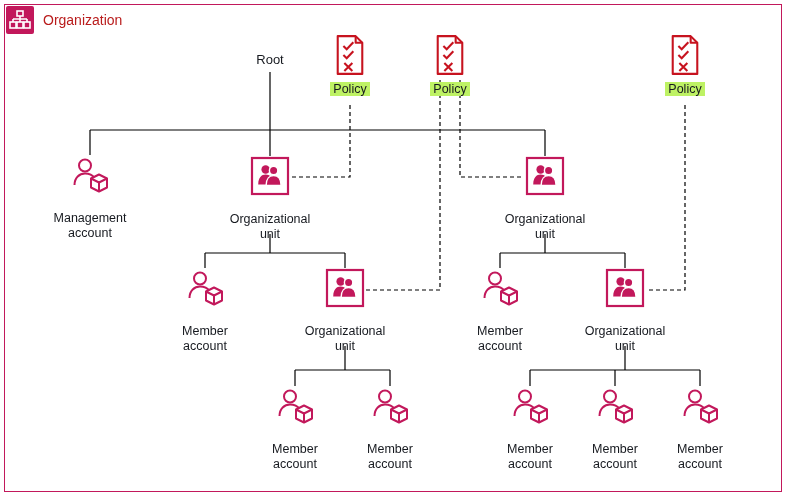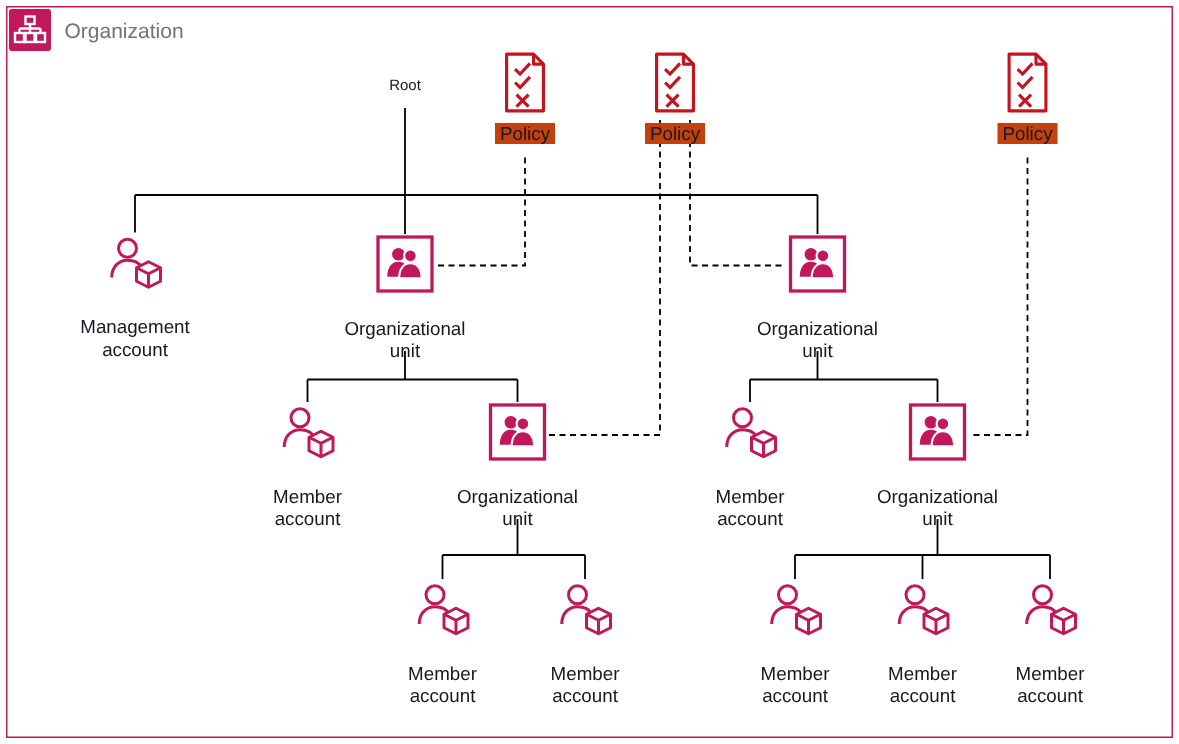--- a/index.html
+++ b/index.html
@@ -1,25 +1,25 @@
 <!DOCTYPE html>
 <html><head>
 <meta charset="utf-8">
 <style>
   * { box-sizing: border-box; margin: 0; padding: 0; }
   html,body { width: 786px; height: 496px; background: #fff; }
   body { font-family: "Liberation Sans", sans-serif; color: #16191f; }
   .canvas { position: relative; width: 786px; height: 496px; background: #fff; overflow: hidden; }
   .frame { position: absolute; left: 4px; top: 4px; right: 4px; bottom: 4px; border: 1.5px solid #C2185B; }
   .org-badge { position: absolute; left: 6px; top: 6px; width: 28px; height: 28px; background: #C2185B; border-radius: 2px; display: flex; align-items: center; justify-content: center; }
-  .org-title { position: absolute; left: 43px; top: 12px; font-size: 14px; color: #737373; }
+  .org-title { position: absolute; left: 43px; top: 12px; font-size: 14px; color: #b91c1c; }
   .connectors { position: absolute; left: 0; top: 0; }
-  .root-label { position: absolute; left: 240px; top: 52px; width: 60px; text-align: center; font-size: 10px; }
+  .root-label { position: absolute; left: 240px; top: 52px; width: 60px; text-align: center; font-size: 13px; }
   .policy { position: absolute; width: 72px; display: flex; flex-direction: column; align-items: center; }
-  .policy .label { margin-top: 5px; font-size: 12.5px; background: #c2410c; padding: 0 3px; }
+  .policy .label { margin-top: 5px; font-size: 12.5px; background: #bef264; padding: 0 3px; }
   .node { position: absolute; width: 110px; display: flex; flex-direction: column; align-items: center; }
   .node .label { margin-top: 16px; font-size: 12.5px; line-height: 1.2; text-align: center; white-space: pre-line; }
   .hidden-defs { position: absolute; width: 0; height: 0; }
 </style>
 </head>
 <body>
 
 <div class="canvas">
 
   <svg class="hidden-defs" aria-hidden="true">

